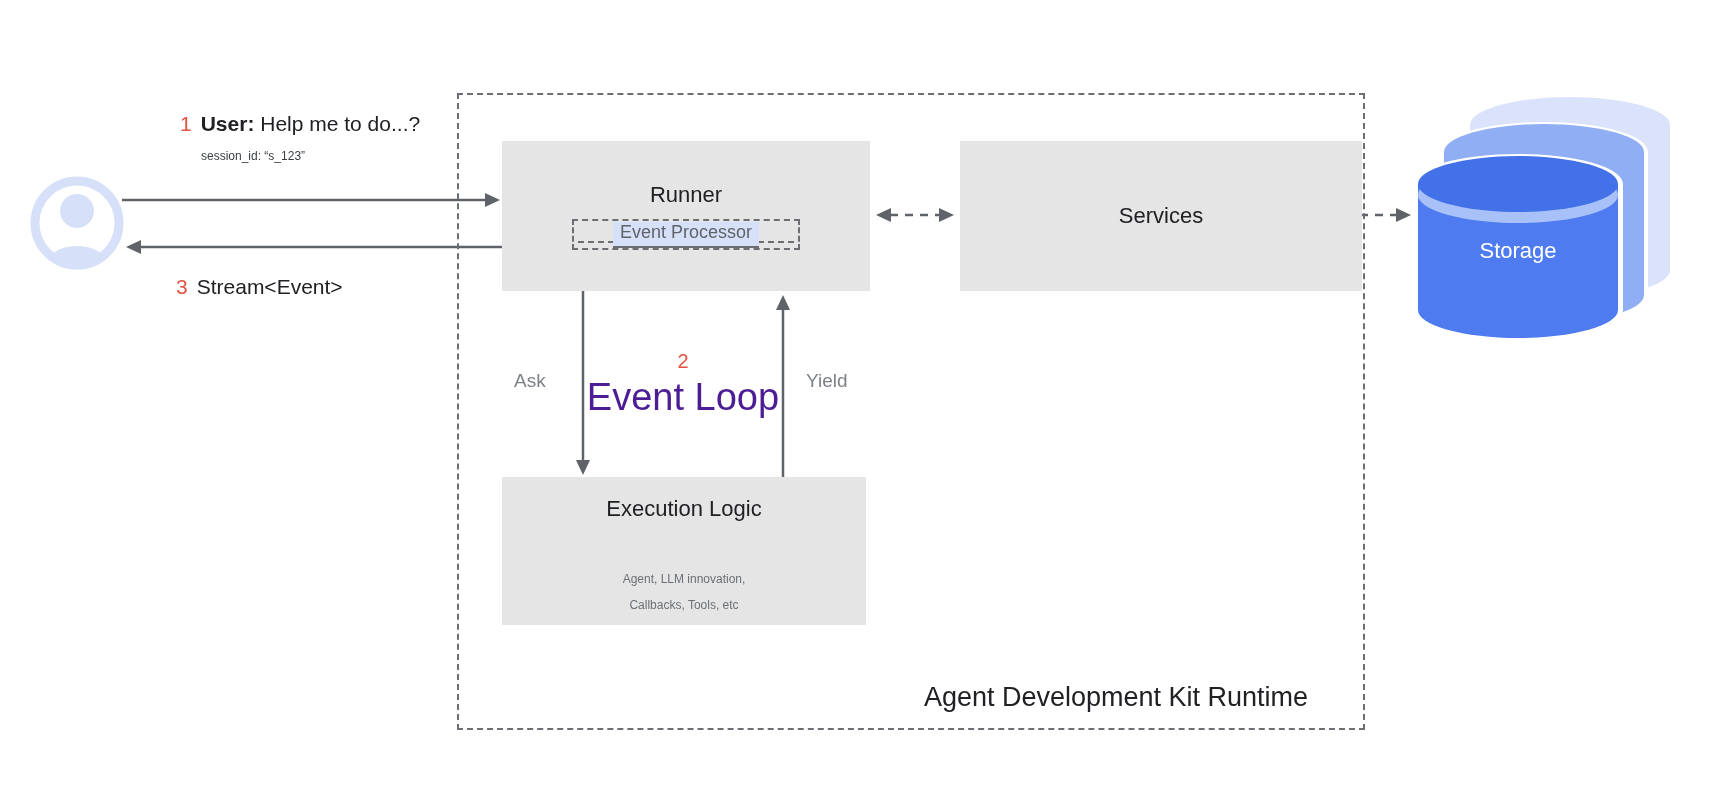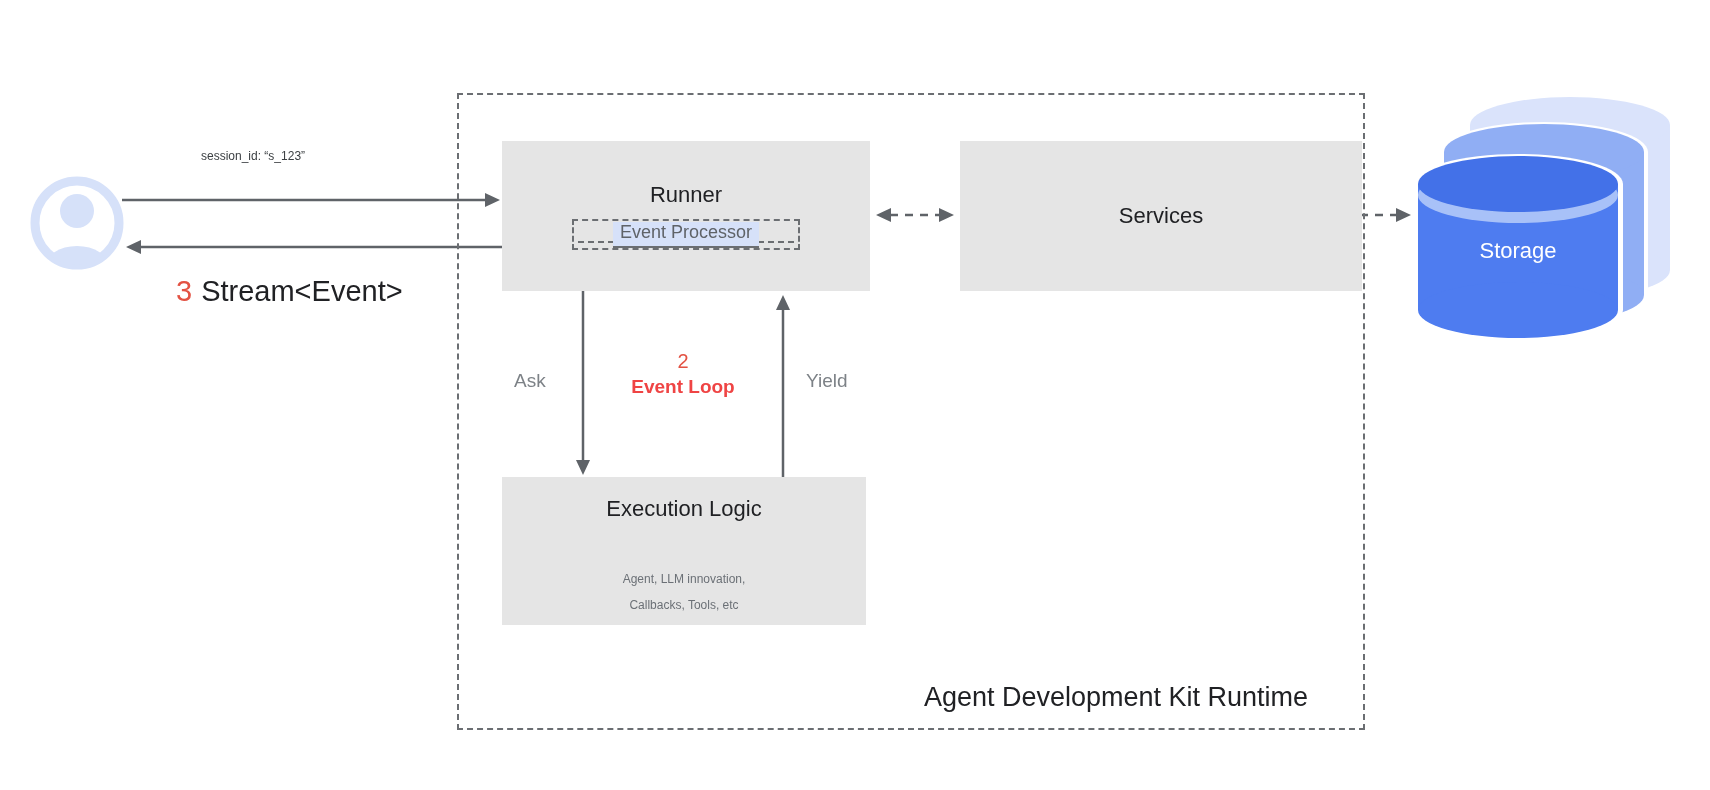--- a/index.html
+++ b/index.html
@@ -42,27 +42,27 @@
     position:relative; padding:0 7px 3px 7px; background:#D6E1F9;
     color:#5F6368; font-size:18px; line-height:1.15; border-bottom:2px solid #6B6E72;
   }
 
   
   .lbl { position:absolute; white-space:nowrap; }
   .step1 { left:180px; top:112px; font-size:21px; color:#202124; }
   .step1 .bold { font-weight:bold; }
   .num { color:#E35243; margin-right:9px; }
   .session-line { left:201px; top:149px; font-size:12px; color:#3C4043; }
-  .step3 { left:176px; top:275px; font-size:29px; color:#202124; }
+  .step3 { left:176px; top:275px; font-size:21px; color:#202124; }
   .edge-lbl { font-size:19px; color:#7D8287; }
   .ask-lbl { left:514px; top:370px; }
   .yield-lbl { left:806px; top:370px; }
   .eventloop-block { position:absolute; left:583px; top:350px; width:200px; text-align:center; }
   .eventloop-num { font-size:20px; color:#E35243; margin-bottom:3px; }
-  .eventloop-title { font-size:19px; color:#ef4444;font-weight:bold; }
+  .eventloop-title { font-size:38px; color:#4c1d95; }
   .adk-title {
     position:absolute; left:898px; top:682px; width:436px; text-align:center;
     font-size:27px; color:#202124; white-space:nowrap;
   }
   .storage-lbl {
     position:absolute; left:1418px; top:238px; width:200px; text-align:center;
     font-size:22px; color:#ffffff;
   }
 </style>
 </head>
@@ -158,20 +158,23 @@
   </div>
 
   <div class="node exec-box">
     <div class="node-title">Execution Logic</div>
     <div class="exec-sub">
       <div>Agent, LLM innovation,</div>
       <div>Callbacks, Tools, etc</div>
     </div>
   </div>
 
+  <div class="lbl step1">
+    <span class="num">1</span><span class="bold">User:</span>&nbsp;<span>Help me to do...?</span>
+  </div>
 
   <div class="lbl session-line">session_id: “s_123”</div>
 
   <div class="lbl step3">
     <span class="num">3</span><span>Stream&lt;Event&gt;</span>
   </div>
 
   <div class="lbl edge-lbl ask-lbl">Ask</div>
   <div class="lbl edge-lbl yield-lbl">Yield</div>
 

